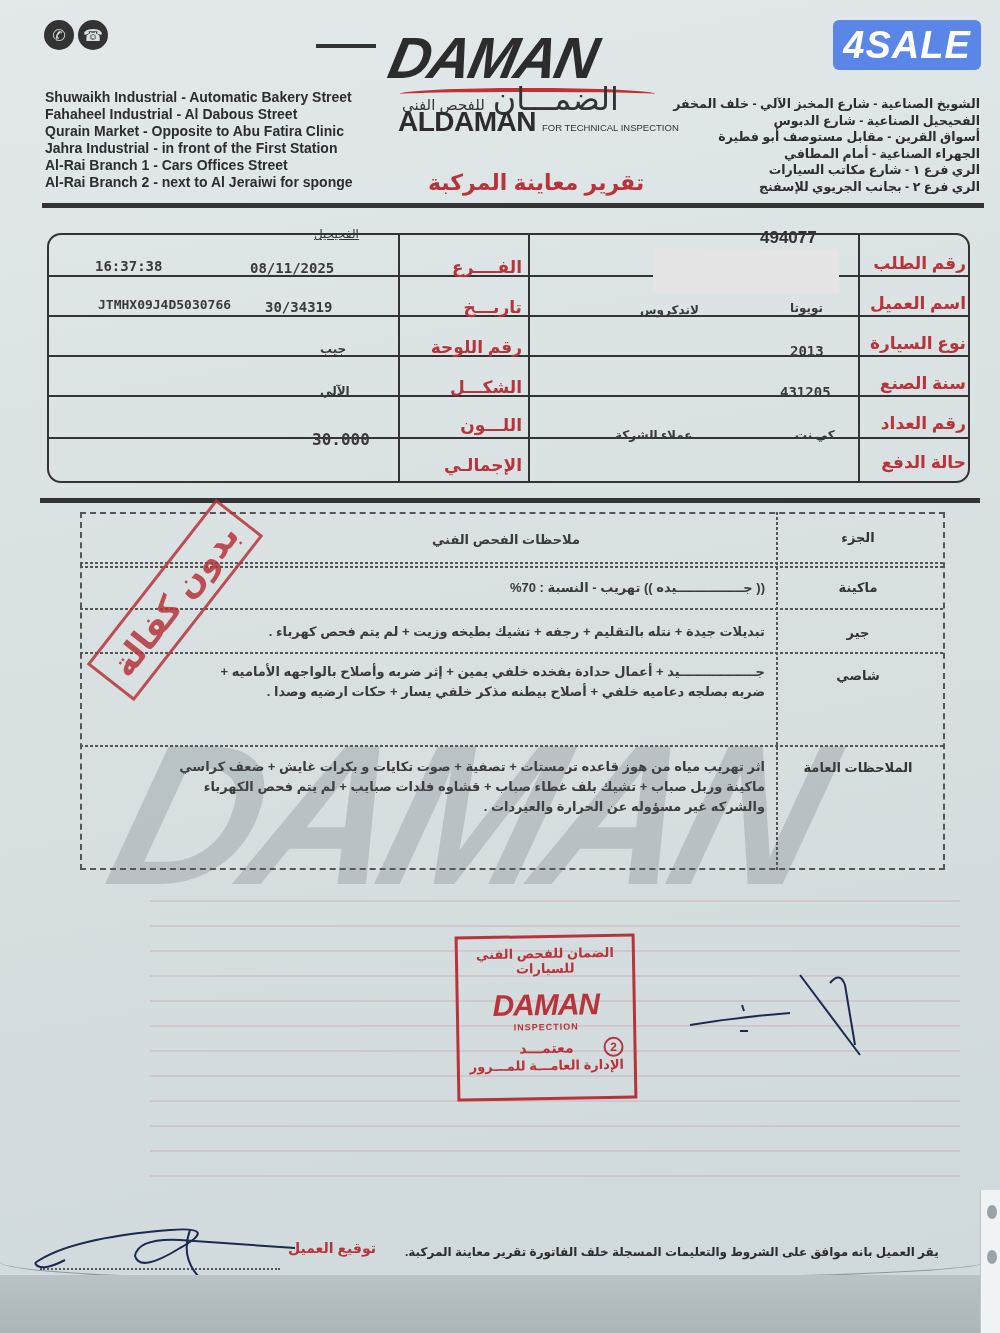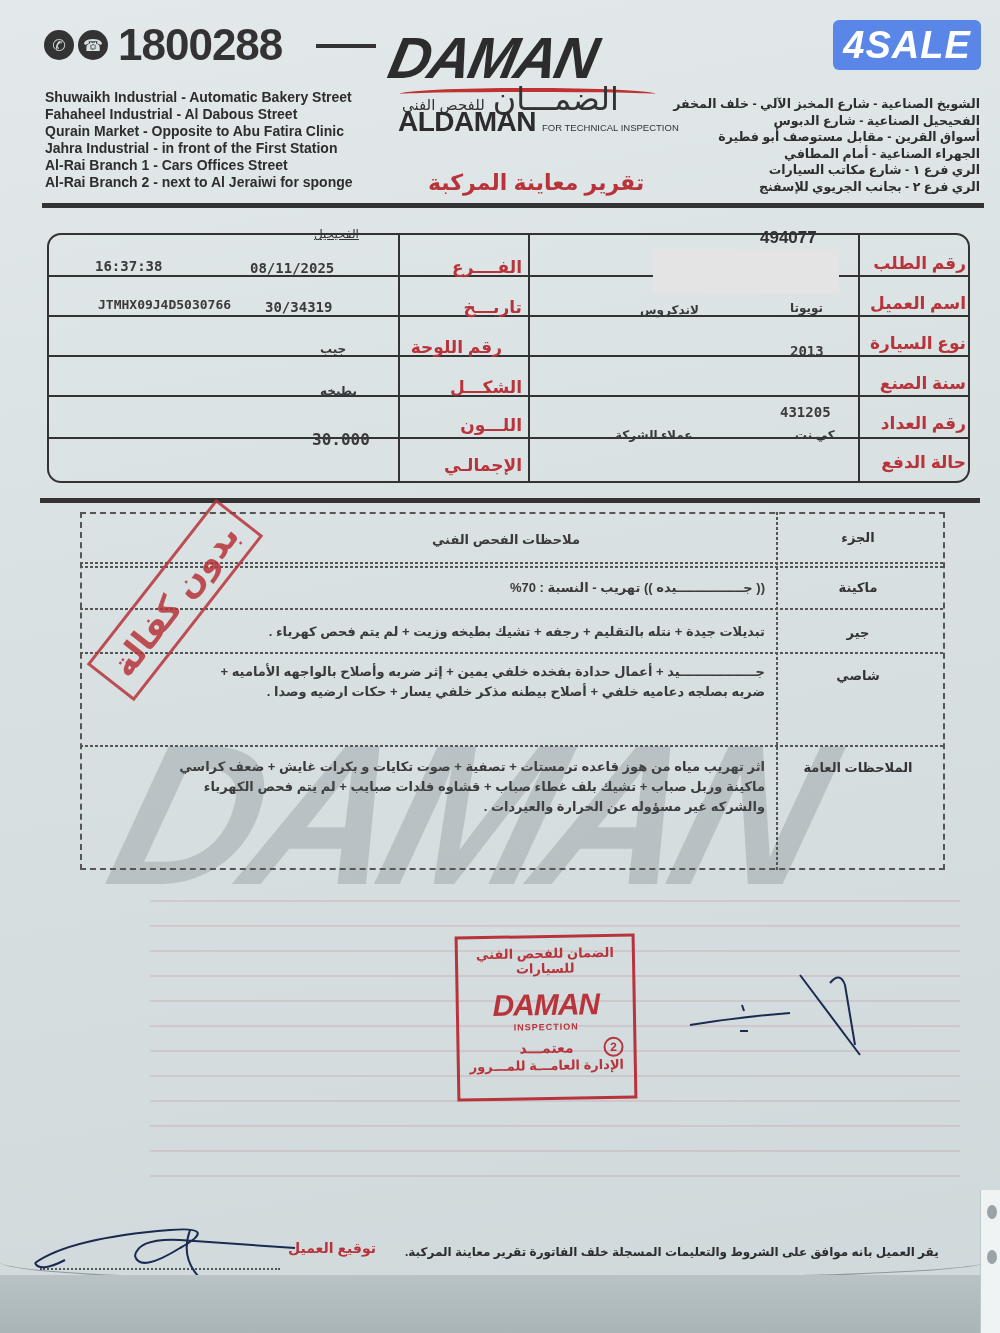--- a/index.html
+++ b/index.html
@@ -118,21 +118,20 @@
   <div class="bg-text" style="top:1075px"></div>
   <div class="bg-text" style="top:1100px"></div>
   <div class="bg-text" style="top:1125px"></div>
   <div class="bg-text" style="top:1150px"></div>
   <div class="bg-text" style="top:1175px"></div>
 </div>
 
 <div class="phone-row">
   <span class="icon-circle">✆</span>
   <span class="icon-circle">☎</span>
-  <span class="phone-number">1800288</span>
 </div>
 <div class="dash-line"></div>
 
 <div class="logo-wrap">
   <div class="logo-daman">DAMAN</div>
   <div class="logo-swoosh"></div>
 </div>
 <div class="logo-ar">
   <span class="logo-ar-big">الضمـــان</span>
   <span class="logo-ar-small">للفحص الفني</span>
@@ -181,40 +180,40 @@
 
 <div class="lbl" style="right:34px; top:253px;">رقم الطلب</div>
 <div class="lbl" style="right:34px; top:293px;">اسم العميل</div>
 <div class="lbl" style="right:34px; top:333px;">نوع السيارة</div>
 <div class="lbl" style="right:34px; top:373px;">سنة الصنع</div>
 <div class="lbl" style="right:34px; top:413px;">رقم العداد</div>
 <div class="lbl" style="right:34px; top:452px;">حالة الدفع</div>
 
 <div class="lbl" style="right:478px; top:257px;">الفــــرع</div>
 <div class="lbl" style="right:478px; top:297px;">تاريـــخ</div>
-<div class="lbl" style="right:498px; top:337px;">رقم اللوحة</div>
+<div class="lbl" style="right:478px; top:337px;">رقم اللوحة</div>
 <div class="lbl" style="right:478px; top:377px;">الشكـــل</div>
 <div class="lbl" style="right:478px; top:415px;margin-left:28px;">اللـــون</div>
 <div class="lbl" style="right:478px; top:455px;text-align:center;">الإجمالـي</div>
 
 <div class="val-ar" style="left:790px; top:301px;">تويوتا</div>
 <div class="val-ar" style="left:640px; top:303px;">لاندكروس</div>
 <div class="val" style="left:790px; top:343px;">2013</div>
-<div class="val" style="left:780px; top:404px;">431205</div>
+<div class="val" style="left:780px; top:384px;">431205</div>
 <div class="val-ar" style="left:795px; top:428px;">كي نت</div>
 <div class="val-ar" style="left:615px; top:428px;">عملاء الشركة</div>
 
 <div class="val" style="left:250px; top:260px;">08/11/2025</div>
 <div class="val" style="left:95px; top:258px;">16:37:38</div>
 <div class="val" style="left:265px; top:299px;">30/34319</div>
 
 <div class="val" style="left:271px; top:299px; width:1px;"></div>
 <div class="val" style="left:98px; top:297px; font-size:13px;">JTMHX09J4D5030766</div>
 <div class="val-ar" style="left:320px; top:342px;">جيب</div>
-<div class="val-ar" style="left:320px; top:384px;">بطيخه</div>
+<div class="val-ar" style="left:320px; top:384px;">الآلي</div>
 <div class="val" style="left:312px; top:430px; font-size:16px;">30.000</div>
 
 <div class="notes-rule"></div>
 <div class="notes-box"></div>
 <div class="n-vline"></div>
 <div class="n-line" style="top:562px"></div>
 <div class="n-line" style="top:566px"></div>
 <div class="n-line" style="top:608px"></div>
 <div class="n-line" style="top:652px"></div>
 <div class="n-line" style="top:745px"></div>

